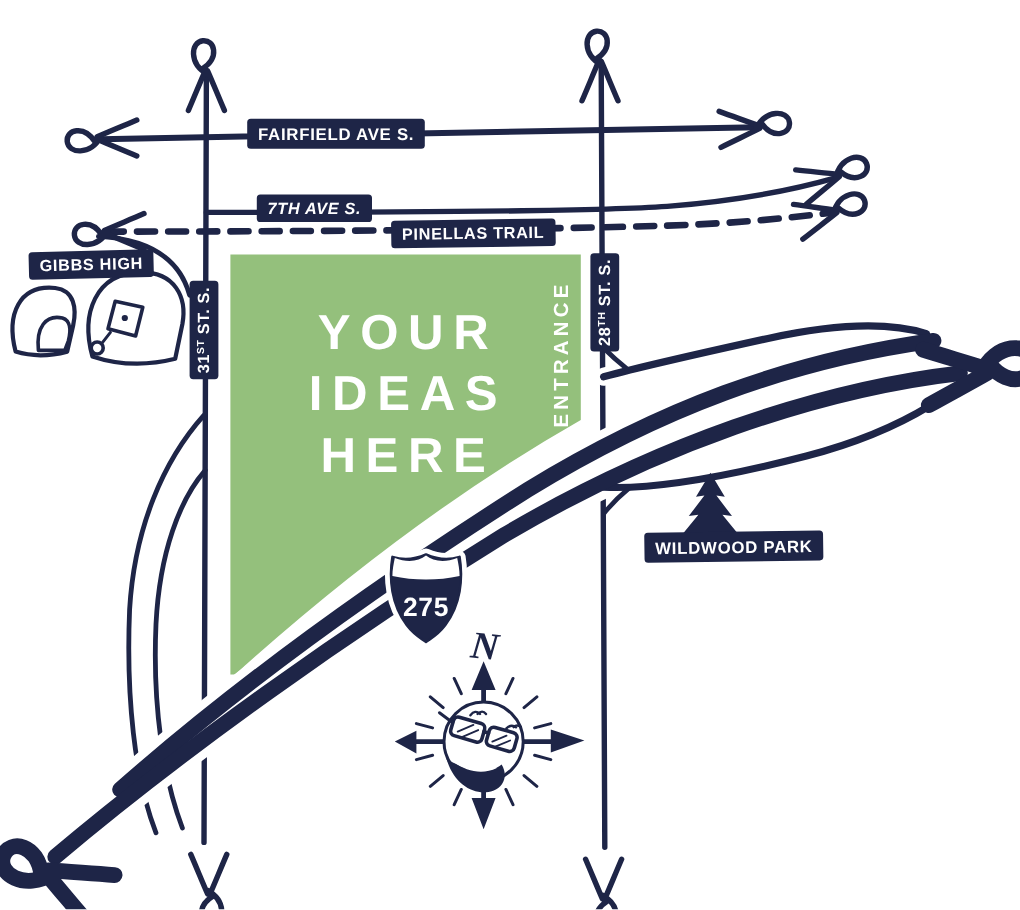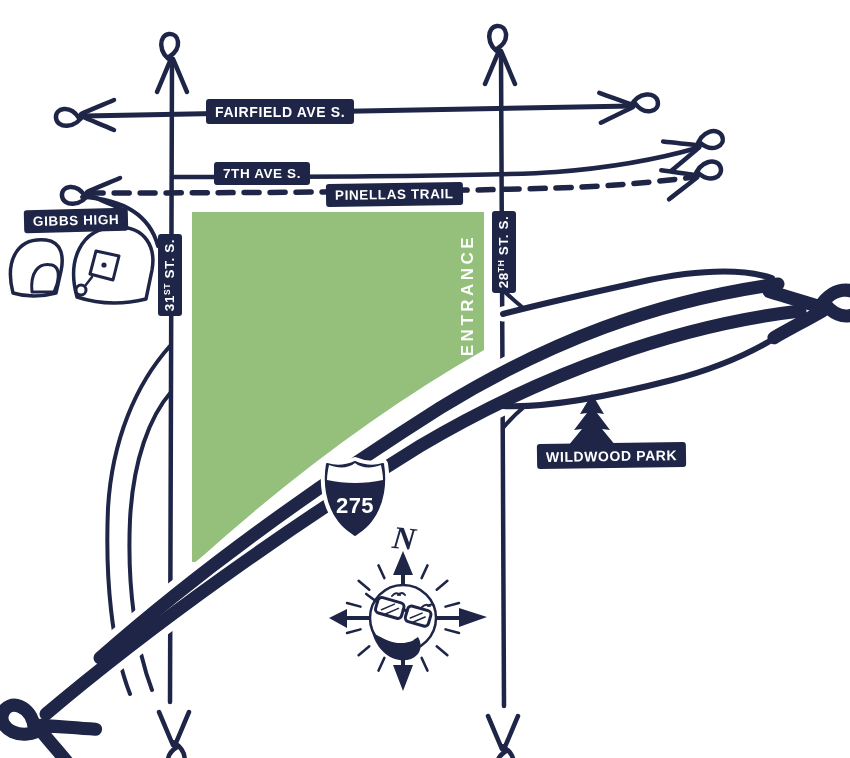--- a/index.html
+++ b/index.html
@@ -123,21 +123,21 @@
     <path d="M377,634 C388,643 402,646 414,640 L411,635 C399,639 387,637 379,630 Z" fill="#ffffff"></path>
     <path d="M392,596 q4,-5 8,-1 M398,595 q4,-4 7,0 M422,607 q4,-4 8,-1 M428,606 q3,-3 6,0" stroke="#1e2547" stroke-width="2" fill="none" stroke-linecap="round"></path>
     <text x="404" y="549" font-family="Liberation Serif, serif" font-size="32" font-style="italic" font-weight="bold" fill="#1e2547" text-anchor="middle" transform="rotate(6 404 540)">N</text>
   </g>
 </svg>
 
   <div class="badge" style="left:206px;top:99px;height:25px;font-size:14px;text-align:right;">
       <span>FAIRFIELD AVE S.</span>
     </div>
 
-  <div class="badge" style="left:214px;top:162px;height:23px;">
+  <div class="badge" style="left:214px;top:162px;height:23px;font-style:italic;">
       <span>7TH AVE S.</span>
     </div>
 
   <div class="badge tilt-b" style="left:326px;top:183px;height:23px;">
       <span>PINELLAS TRAIL</span>
     </div>
 
   <div class="badge tilt-a" style="left:24px;top:209px;height:23px;">
       <span>GIBBS HIGH</span>
     </div>
@@ -151,14 +151,19 @@
   </div>
 
   <div class="badge vert" style="left:463px;top:240px;width:82px;height:24px;">
     <span><span>28</span><sup>TH</sup><span> ST. S.</span></span>
   </div>
 
   <div class="entrance">
       <span>ENTRANCE</span>
     </div>
 
+  <div class="ideas">
+    <div>YOUR</div>
+    <div>IDEAS</div>
+    <div>HERE</div>
+  </div>
 
 </div>
 
 </body></html>

